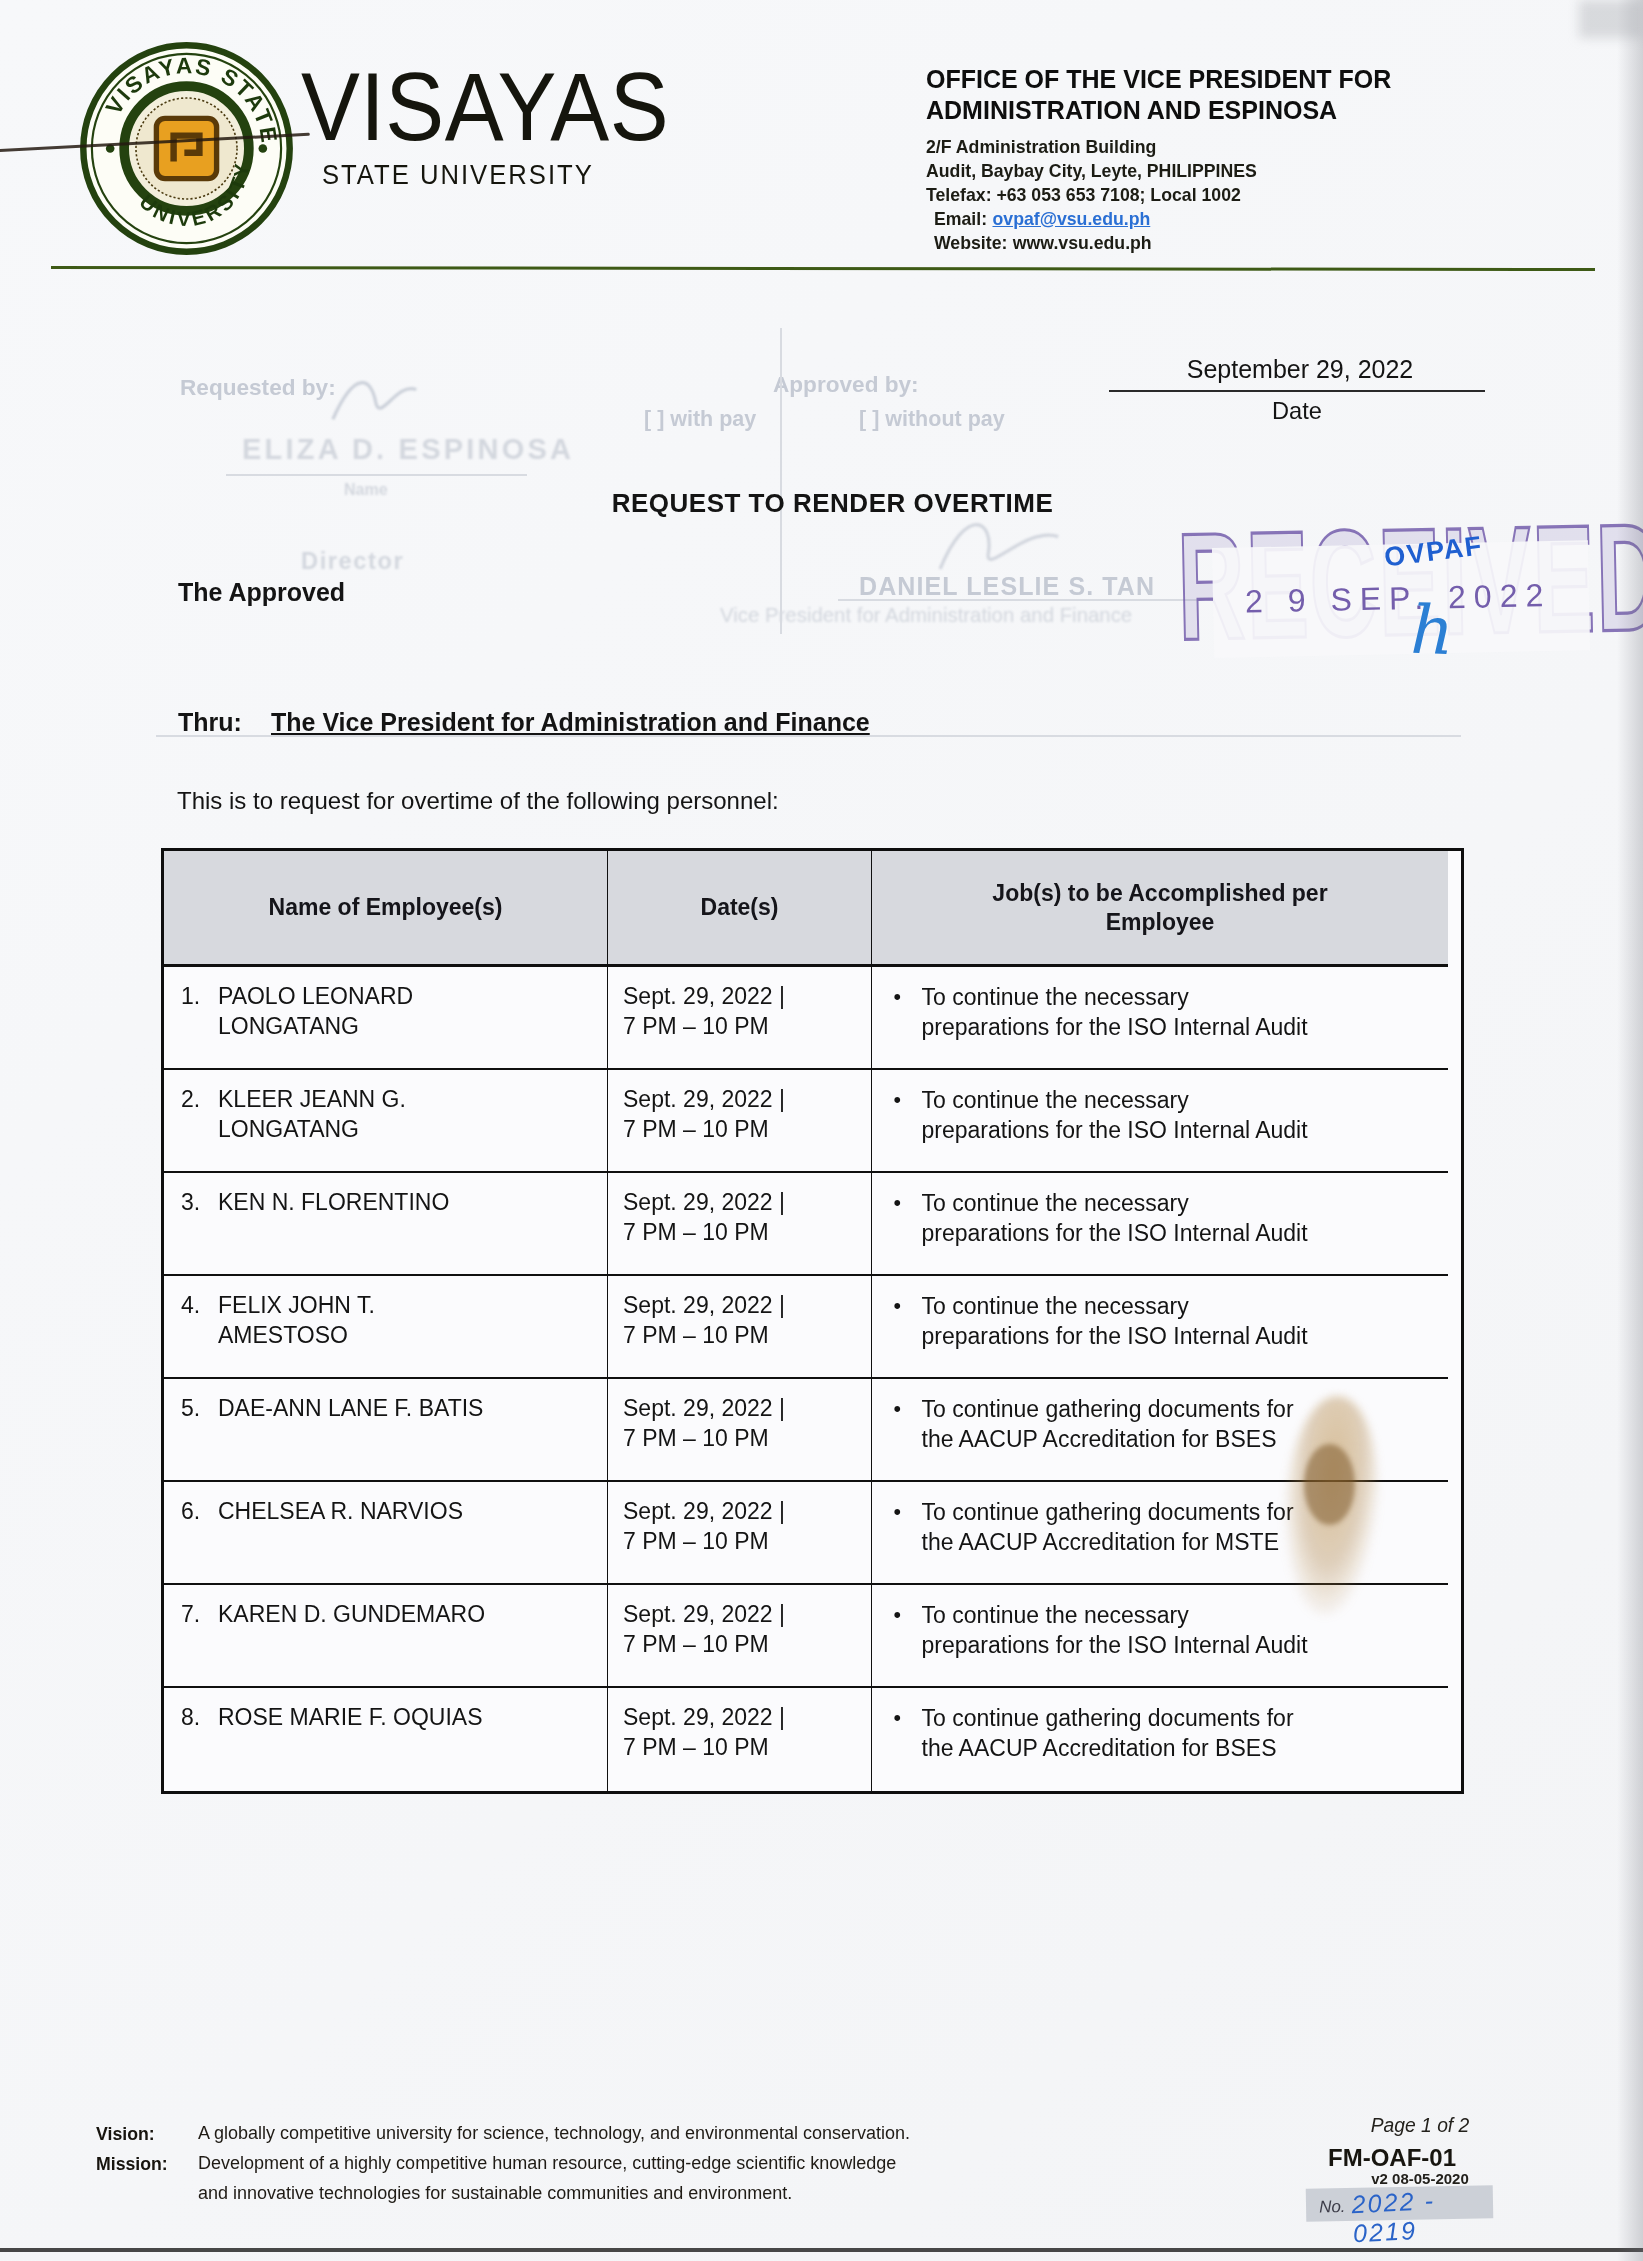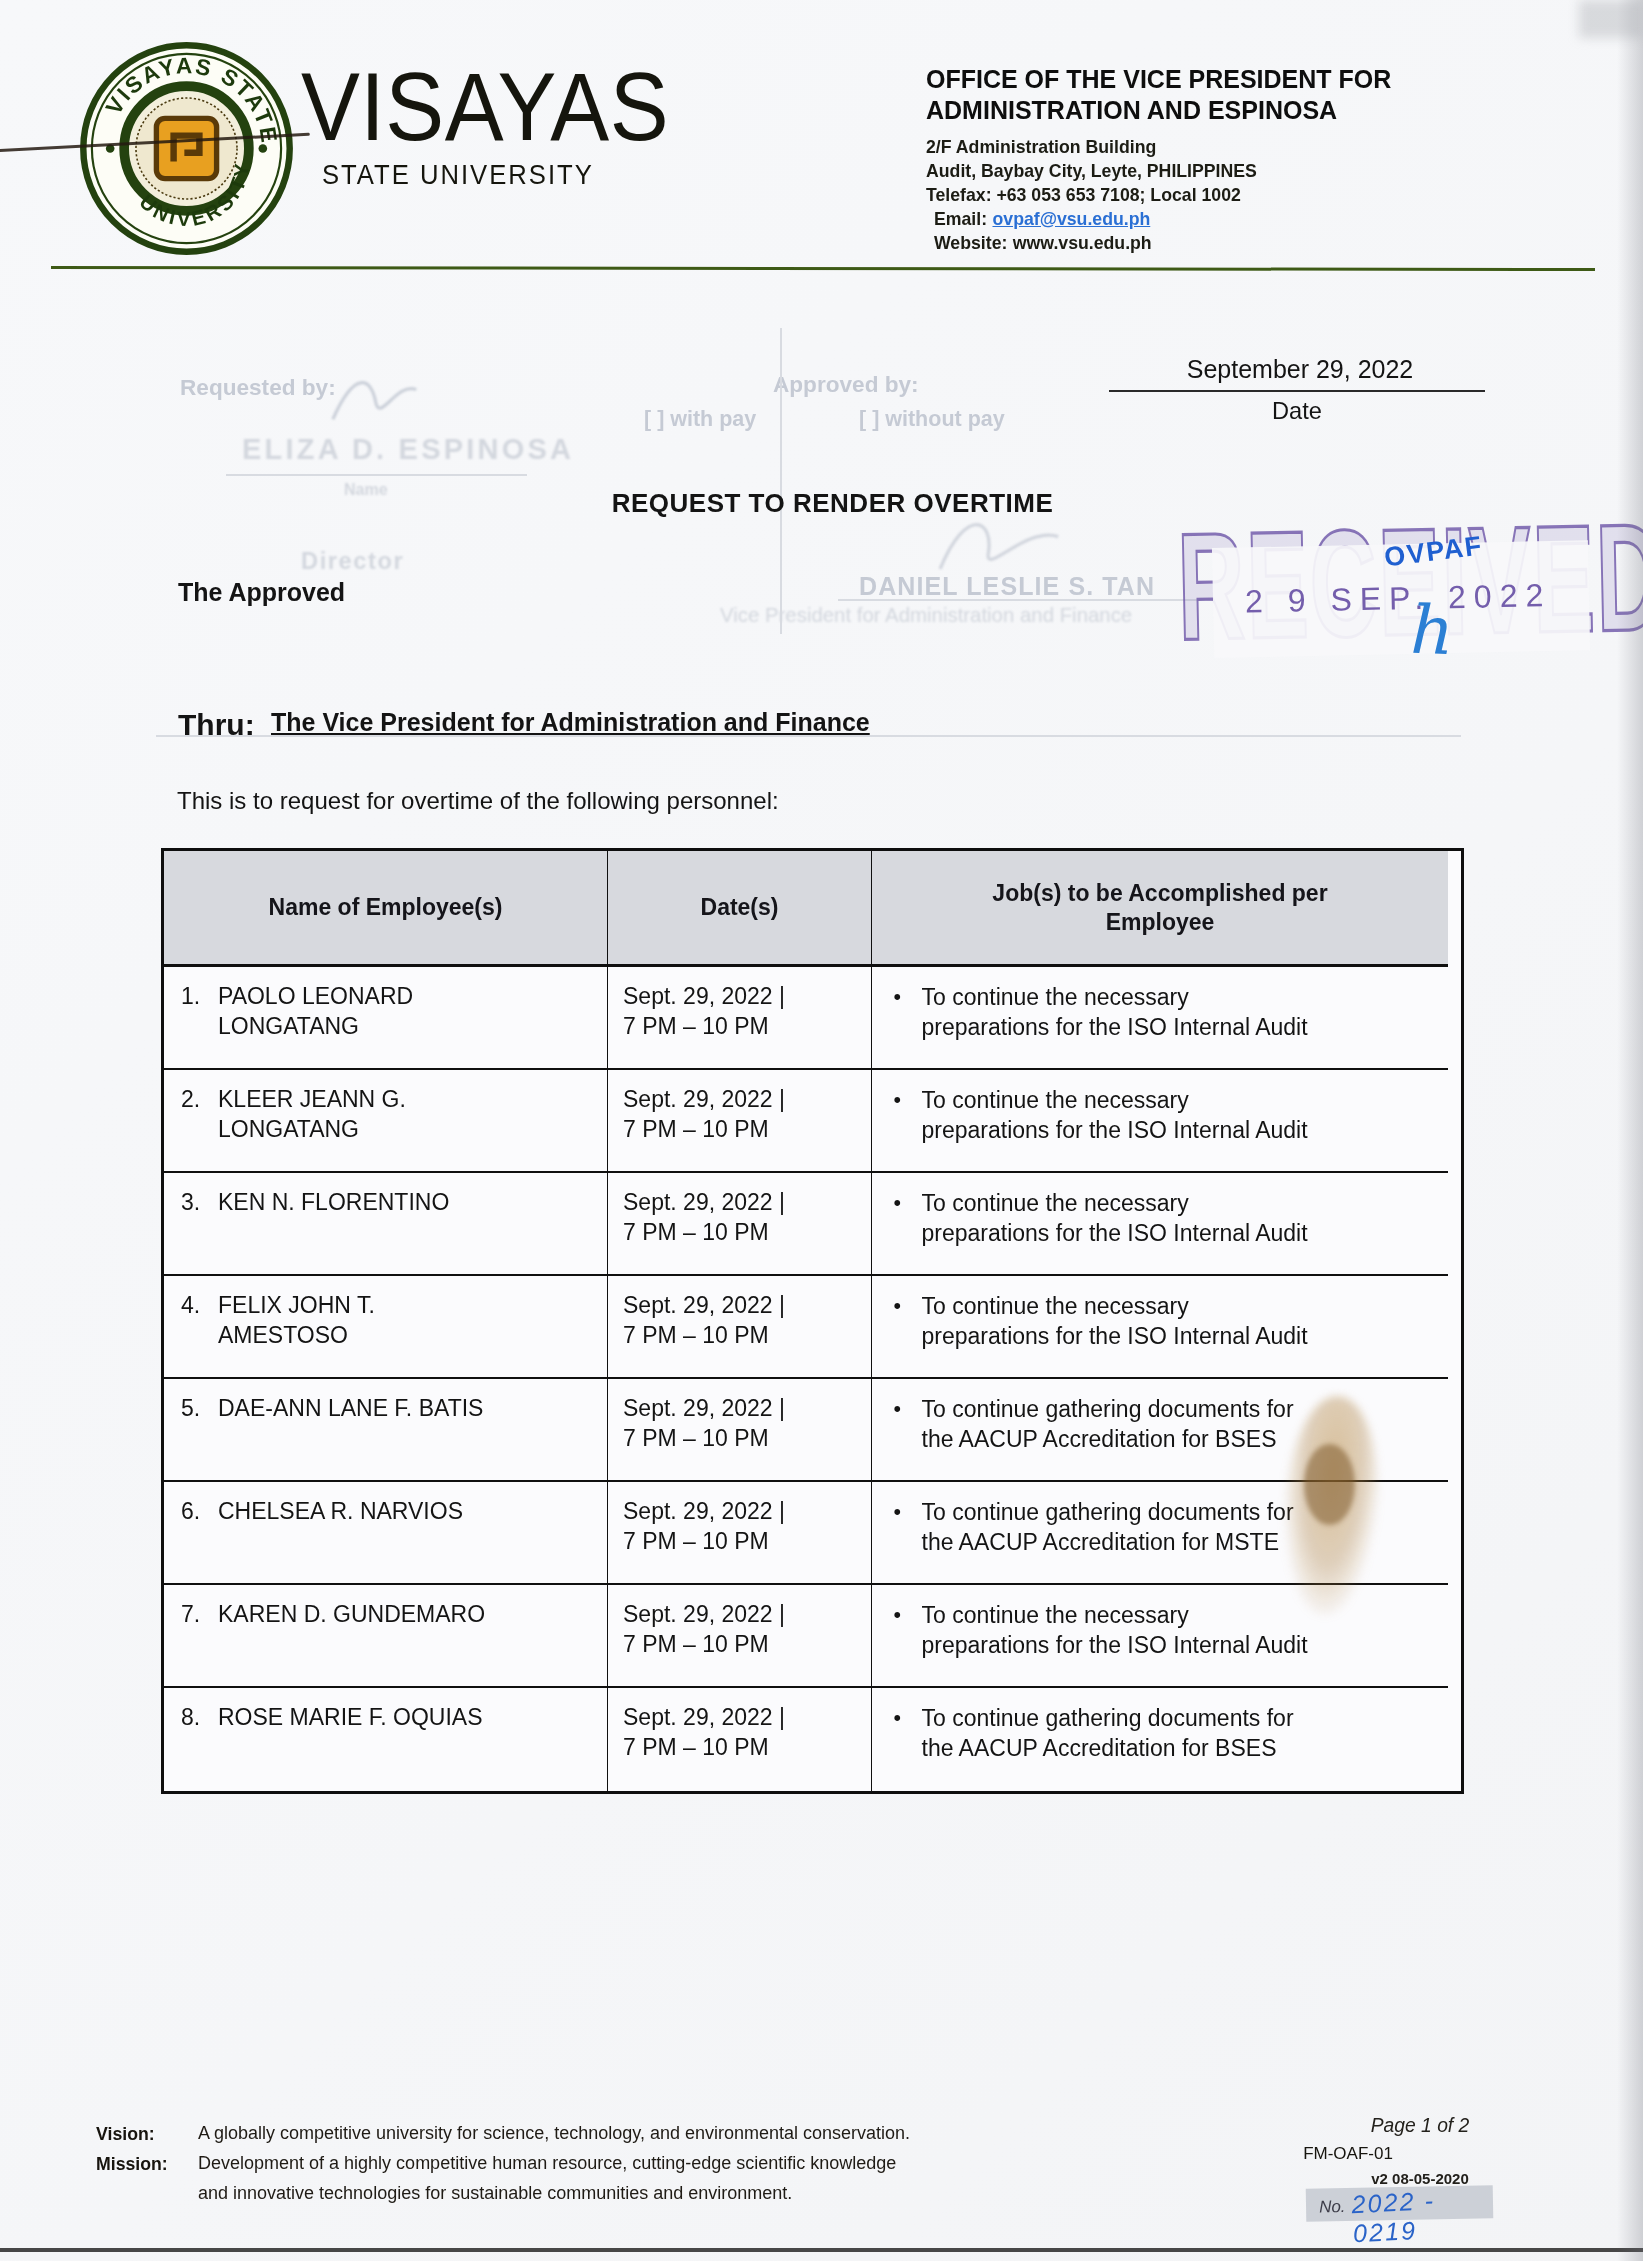--- a/index.html
+++ b/index.html
@@ -35,21 +35,21 @@
   #stamp-word{left:0;top:-9.7px;width:655px;font-size:129px;font-weight:700;letter-spacing:2.1px;line-height:172px;
               transform:scale(.72,1.18);transform-origin:left top;white-space:nowrap;
               color:rgba(109,85,168,.14);-webkit-text-stroke:2.7px rgba(109,85,168,.8);}
   #stamp-band{left:35px;top:54px;width:376px;height:110px;background:rgba(247,248,250,.93);}
   #stamp-office{left:207px;top:47px;font-size:27px;font-weight:bold;color:#1f5fd0;transform:rotate(-6deg);letter-spacing:1.6px;}
   #stamp-date{left:67px;top:90px;font-size:32px;letter-spacing:8px;color:rgba(109,85,168,.95);white-space:nowrap;}
   #stamp-mark{left:232px;top:102px;font-size:67px;color:#2b7fd4;font-family:"DejaVu Serif",serif;
               font-style:italic;transform:rotate(3deg);}
   
   #addressee{left:178px;top:578px;font-size:25px;font-weight:bold;}
-  #thru-label{left:178px;top:708px;font-size:30px;font-weight:bold;}
+  #thru-label{left:178px;top:708px;font-size:25px;font-weight:bold;}
   #thru-text{left:271px;top:708px;font-size:25px;font-weight:bold;text-decoration:underline;}
   #intro{left:177px;top:787px;font-size:24px;text-align:right;}
   
   #ot-table{left:161px;top:848px;width:1297px;border:3.2px solid #0e0e0e;display:grid;
             grid-template-columns:444px 264px 576px;grid-template-rows:116px repeat(8,103px);
             background:#fbfbfd;}
   .cell{box-sizing:border-box;border-bottom:2.7px solid #101010;}
   .vr{border-right:1.6px solid #101010;}
   .hcell{background:#d7d9de;border-bottom:3.2px solid #101010;display:flex;align-items:center;
          justify-content:center;text-align:center;font-size:23px;font-weight:bold;color:#15151a;}
@@ -64,21 +64,21 @@
   .l{display:block;}
   
   #stain{left:1284px;top:1396px;width:94px;height:220px;border-radius:50%;filter:blur(4.3px);transform:rotate(4deg);
          background:radial-gradient(ellipse at 50% 35%,rgba(186,140,70,.55) 0%,rgba(170,125,60,.35) 45%,rgba(170,125,60,0) 75%);}
   #stain2{left:1304px;top:1444px;width:51px;height:81px;border-radius:50%;filter:blur(2.7px);
           background:rgba(118,80,32,.5);}
   
   .f-label{font-size:17.7px;font-weight:bold;color:#17140e;}
   .f-text{font-size:18px;color:#1f1b15;}
   #f-page{left:1342px;top:2115px;width:156px;text-align:center;font-size:19.3px;font-style:italic;color:#23211c;}
-  #f-code{left:1270px;top:2144px;width:156px;text-align:center;font-size:17px;font-weight:normal;color:#17150f;}
+  #f-code{left:1314px;top:2144px;width:156px;text-align:center;font-size:24px;font-weight:bold;color:#17150f;}
   #f-ver{left:1342px;top:2170px;width:156px;text-align:center;font-size:15px;font-weight:bold;color:#23211c;}
   #f-nobox{left:1306px;top:2187px;width:187px;height:33px;background:#ccd0d7;transform:rotate(-1deg);}
   #f-nolabel{left:13px;top:8.6px;font-size:17px;font-style:italic;color:#3c3c48;}
   #f-noval{left:46px;top:0px;font-size:25px;font-style:italic;color:#2a63c8;letter-spacing:2.1px;transform:rotate(-2deg);}
   #bottom-line{left:0;top:2248px;width:1643px;height:3.8px;background:#474747;}
   #edge-right{left:1617px;top:0;width:26px;height:2261px;
               background:linear-gradient(to right,rgba(110,112,122,0) 0%,rgba(110,112,122,.28) 100%);}
   #corner-smudge{left:1579px;top:0;width:64px;height:38px;background:rgba(160,163,170,.35);filter:blur(5.4px);}
   svg text{font-family:"Liberation Sans",sans-serif;}
 </style>

